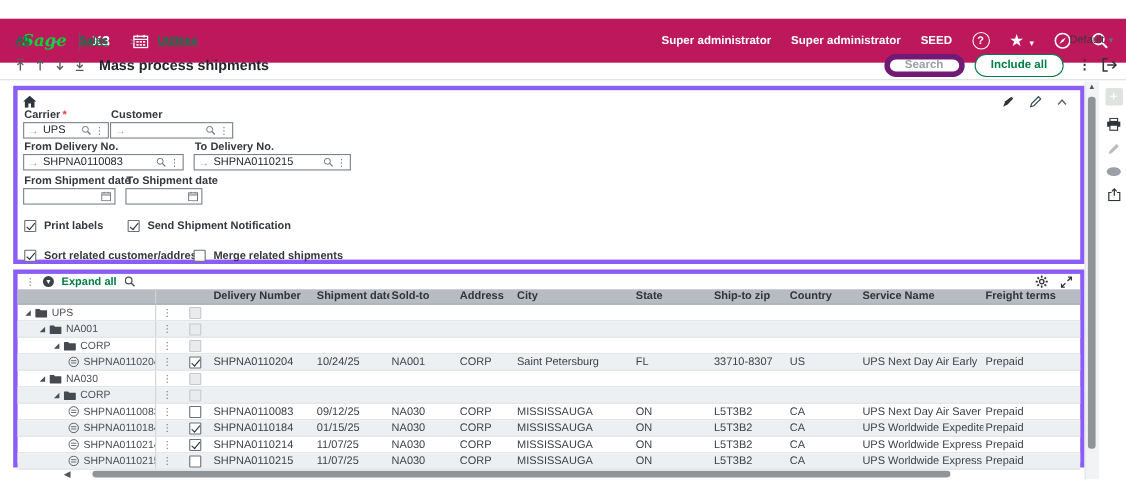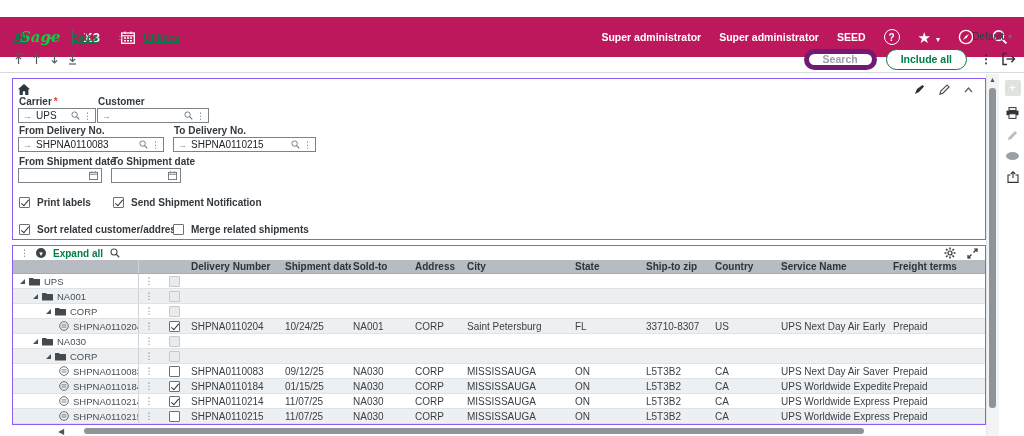--- a/index.html
+++ b/index.html
@@ -32,21 +32,21 @@
   .nav-icons span{display:flex;cursor:pointer}
   .page-title{font-size:13px;font-weight:bold;color:#22262a;margin-left:12px}
   .actions{margin-left:auto;display:flex;align-items:center;gap:9px;margin-right:8px}
   .pill{height:21px;border-radius:11px;display:flex;align-items:center;justify-content:center;font-size:10.5px;font-weight:bold;padding:0 14px;background:#fff;cursor:pointer}
   .pill.disabled{border:5px solid #701a75;color:#9aa0a5}
   .pill.green{border:1.5px solid #007e45;color:#007e45}
   .kebab-btn{color:#2e3338;font-size:12px;font-weight:bold;cursor:pointer;margin-left:4px}
   .hdr-line{position:absolute;top:72px;left:0;width:1024px;height:1px;background:#d8dbde}
 
   
-  .panel{position:absolute;left:12px;width:974px;background:#fff;border:1px solid #8b5cf6}
+  .panel{position:absolute;left:12px;width:974px;background:#fff;border:4px solid #8b5cf6}
   .form-panel{top:78px;height:162px}
   .grid-panel{top:245px;height:180px}
 
   .home-ico{position:absolute;left:5px;top:5px}
   .panel-tools{position:absolute;right:12px;top:5px;display:flex;gap:14px;align-items:center}
 
   .flabel{position:absolute;font-size:10px;font-weight:bold;color:#33383d;white-space:nowrap}
   .req{color:#e0403a;margin-left:2px}
   .field{position:absolute;height:15px;border:1px solid #7b828a;background:#fff;display:flex;align-items:center;font-size:10px;color:#22262a;cursor:text}
   .f-arrow{color:#8a939b;font-size:9px;margin:0 4px;flex:none}
@@ -177,20 +177,21 @@
     <span>
         <svg width="11" height="12" viewBox="0 0 11 12">
           <g stroke="#555b60" stroke-width="1.2" fill="none">
             <line x1="5.5" y1="1" x2="5.5" y2="8.5"></line>
             <path d="M2.8 5.8L5.5 8.5l2.7-2.7"></path>
             <line x1="2" y1="11" x2="9" y2="11"></line>
           </g>
         </svg>
       </span>
   </div>
+  <span class="page-title">Mass process shipments</span>
   <div class="actions">
     <span class="pill disabled">Search</span>
     <span class="pill green">Include all</span>
     <span class="kebab-btn">⋮</span>
     <span class="ico">
       <svg width="15" height="14" viewBox="0 0 15 14">
           <g stroke="#2e3338" stroke-width="1.4" fill="none">
             <path d="M6 1.5H2v11h4"></path>
             <line x1="5.5" y1="7" x2="13" y2="7"></line>
             <path d="M10.3 3.8L13.5 7l-3.2 3.2"></path>

